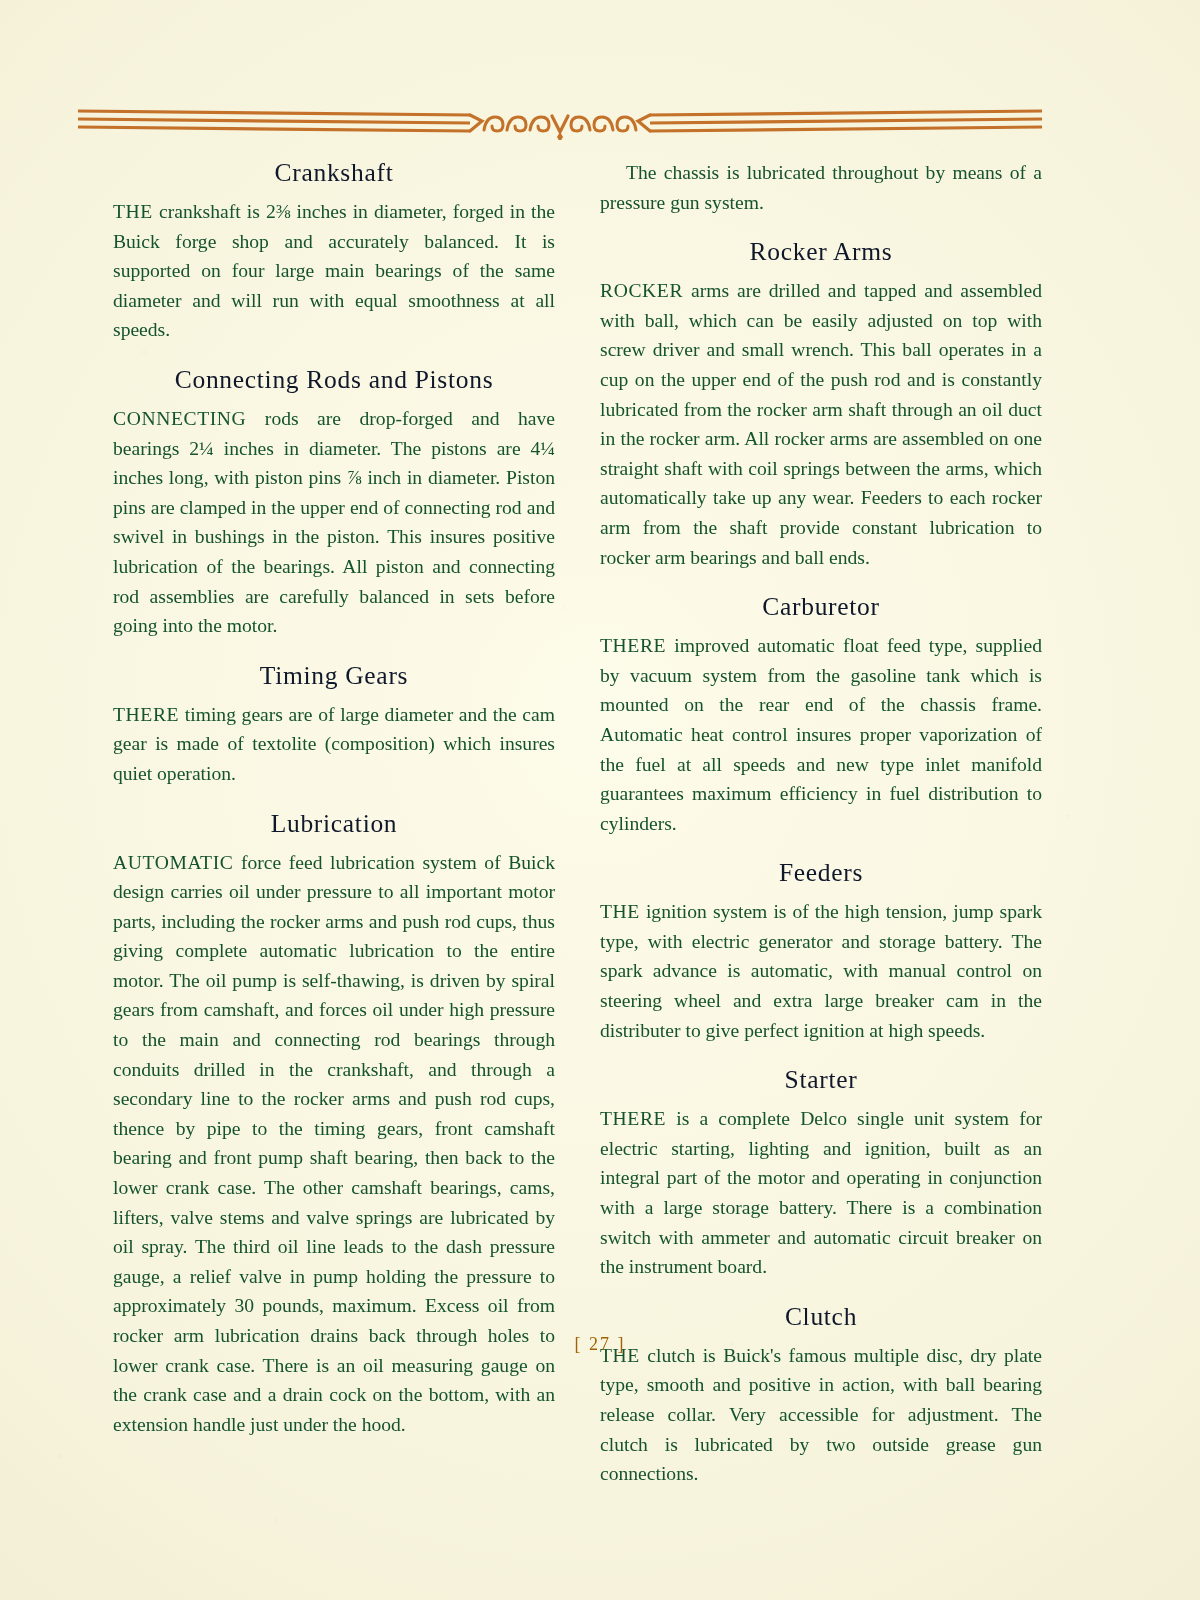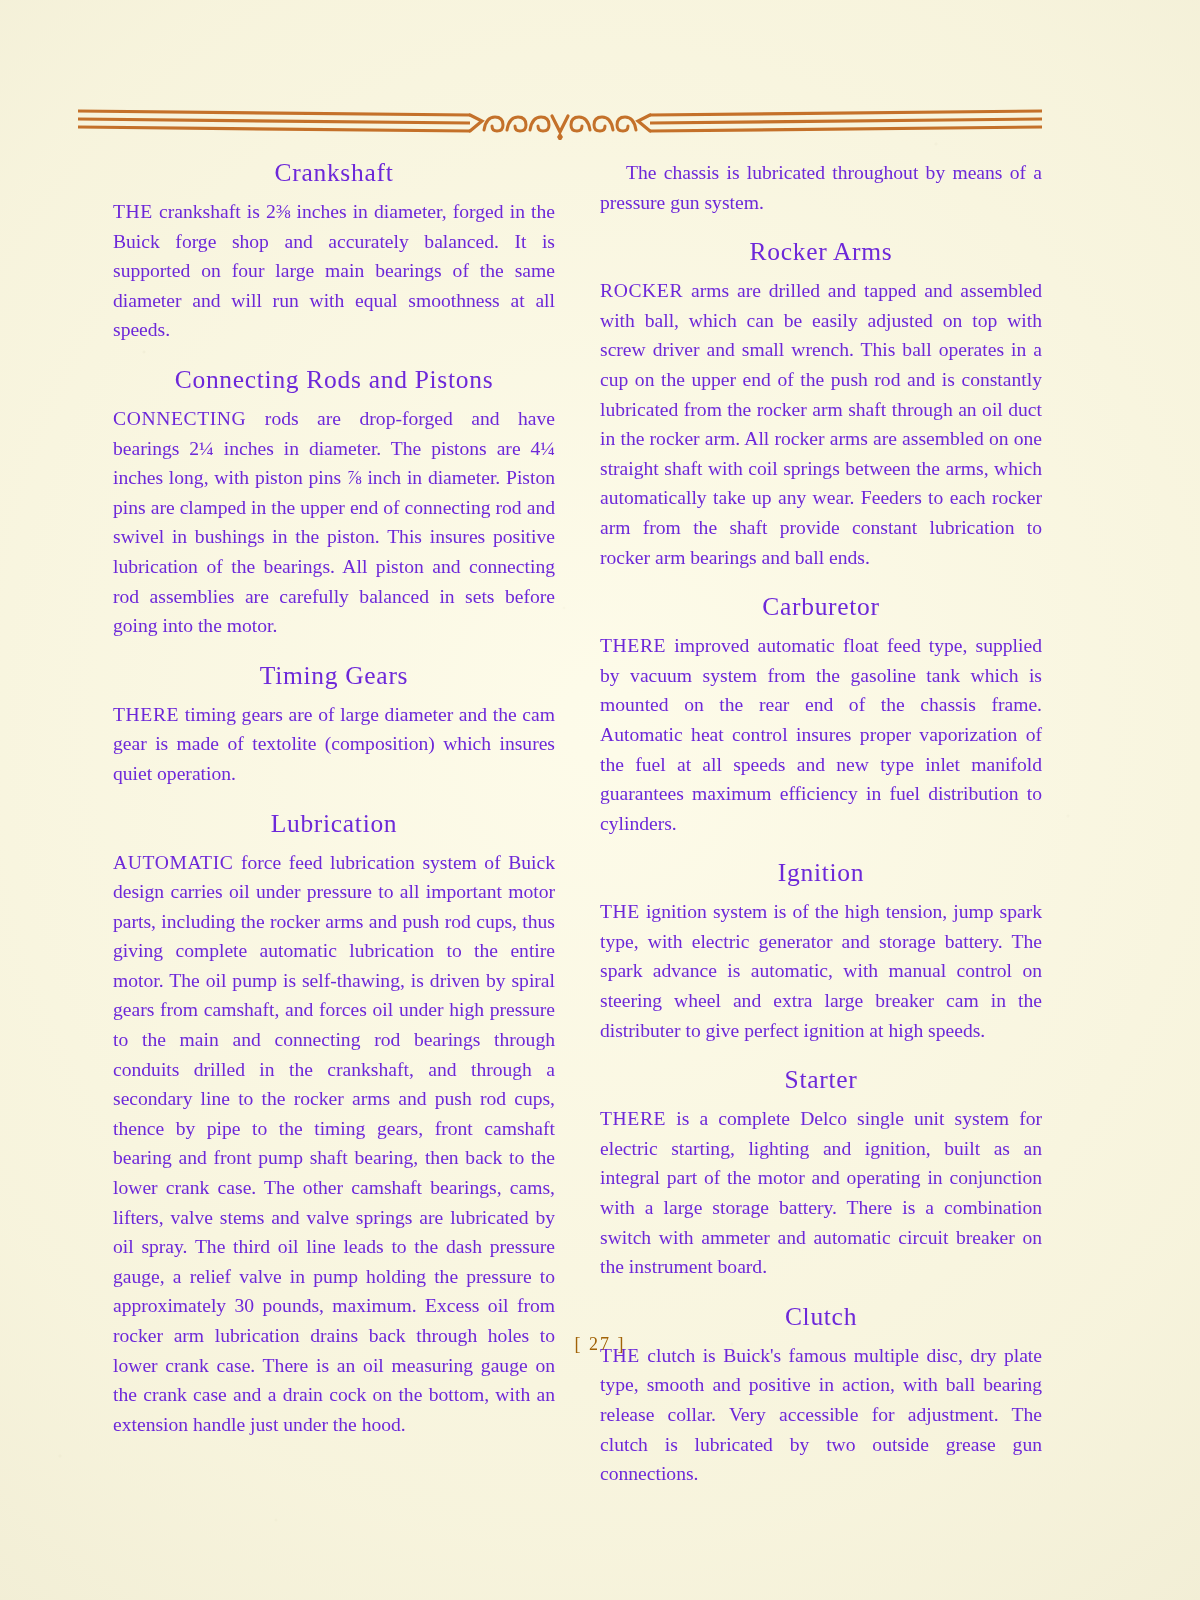--- a/index.html
+++ b/index.html
@@ -74,31 +74,31 @@
   }
   .col { width: 442px; }
 
   h2.section-title {
     font-family: "Liberation Serif", "DejaVu Serif", serif;
     font-weight: 400;
     font-size: 25.5px;
     text-align: center;
     margin: 0 0 9px 0;
     letter-spacing: 0.7px;
-    color: #6d28d9;
+    color: #0f172a;
   }
   .gap-before { margin-top: 27px; }
 
   p.body {
     margin: 0 0 0 0;
     font-size: 19.6px;
     line-height: 29.6px;
     text-align: justify;
     text-justify: inter-word;
-    color: #6d28d9;
+    color: #14532d;
     hyphens: manual;
   }
   p.body + h2.section-title { margin-top: 20px; }
 
   .smallcaps {
     font-variant: small-caps;
     letter-spacing: 0.6px;
   }
   .indent { text-indent: 26px; }
 
@@ -175,21 +175,21 @@
     <div class="col">
 
       <p class="body indent">The chassis is lubricated throughout by means of a pressure gun system.</p>
 
       <h2 class="section-title gap-before">Rocker Arms</h2>
       <p class="body"><span class="smallcaps">ROCKER</span><span> arms are drilled and tapped and assembled with ball, which can be easily adjusted on top with screw driver and small wrench. This ball operates in a cup on the upper end of the push rod and is constantly lubricated from the rocker arm shaft through an oil duct in the rocker arm. All rocker arms are assembled on one straight shaft with coil springs between the arms, which automatically take up any wear. Feeders to each rocker arm from the shaft provide constant lubrication to rocker arm bearings and ball ends.</span></p>
 
       <h2 class="section-title gap-before">Carburetor</h2>
       <p class="body"><span class="smallcaps">THERE</span><span> improved automatic float feed type, supplied by vacuum system from the gasoline tank which is mounted on the rear end of the chassis frame. Automatic heat control insures proper vaporization of the fuel at all speeds and new type inlet manifold guarantees maximum efficiency in fuel distribution to cylinders.</span></p>
 
-      <h2 class="section-title gap-before">Ignition</h2>
+      <h2 class="section-title gap-before">Feeders</h2>
       <p class="body"><span class="smallcaps">THE</span><span> ignition system is of the high tension, jump spark type, with electric generator and storage battery. The spark advance is automatic, with manual control on steering wheel and extra large breaker cam in the distributer to give perfect ignition at high speeds.</span></p>
 
       <h2 class="section-title gap-before">Starter</h2>
       <p class="body"><span class="smallcaps">THERE</span><span> is a complete Delco single unit system for electric starting, lighting and ignition, built as an integral part of the motor and operating in conjunction with a large storage battery. There is a combination switch with ammeter and automatic circuit breaker on the instrument board.</span></p>
 
       <h2 class="section-title gap-before">Clutch</h2>
       <p class="body"><span class="smallcaps">THE</span><span> clutch is Buick's famous multiple disc, dry plate type, smooth and positive in action, with ball bearing release collar. Very accessible for adjustment. The clutch is lubricated by two outside grease gun connections.</span></p>
 
     </div>
   </div>

